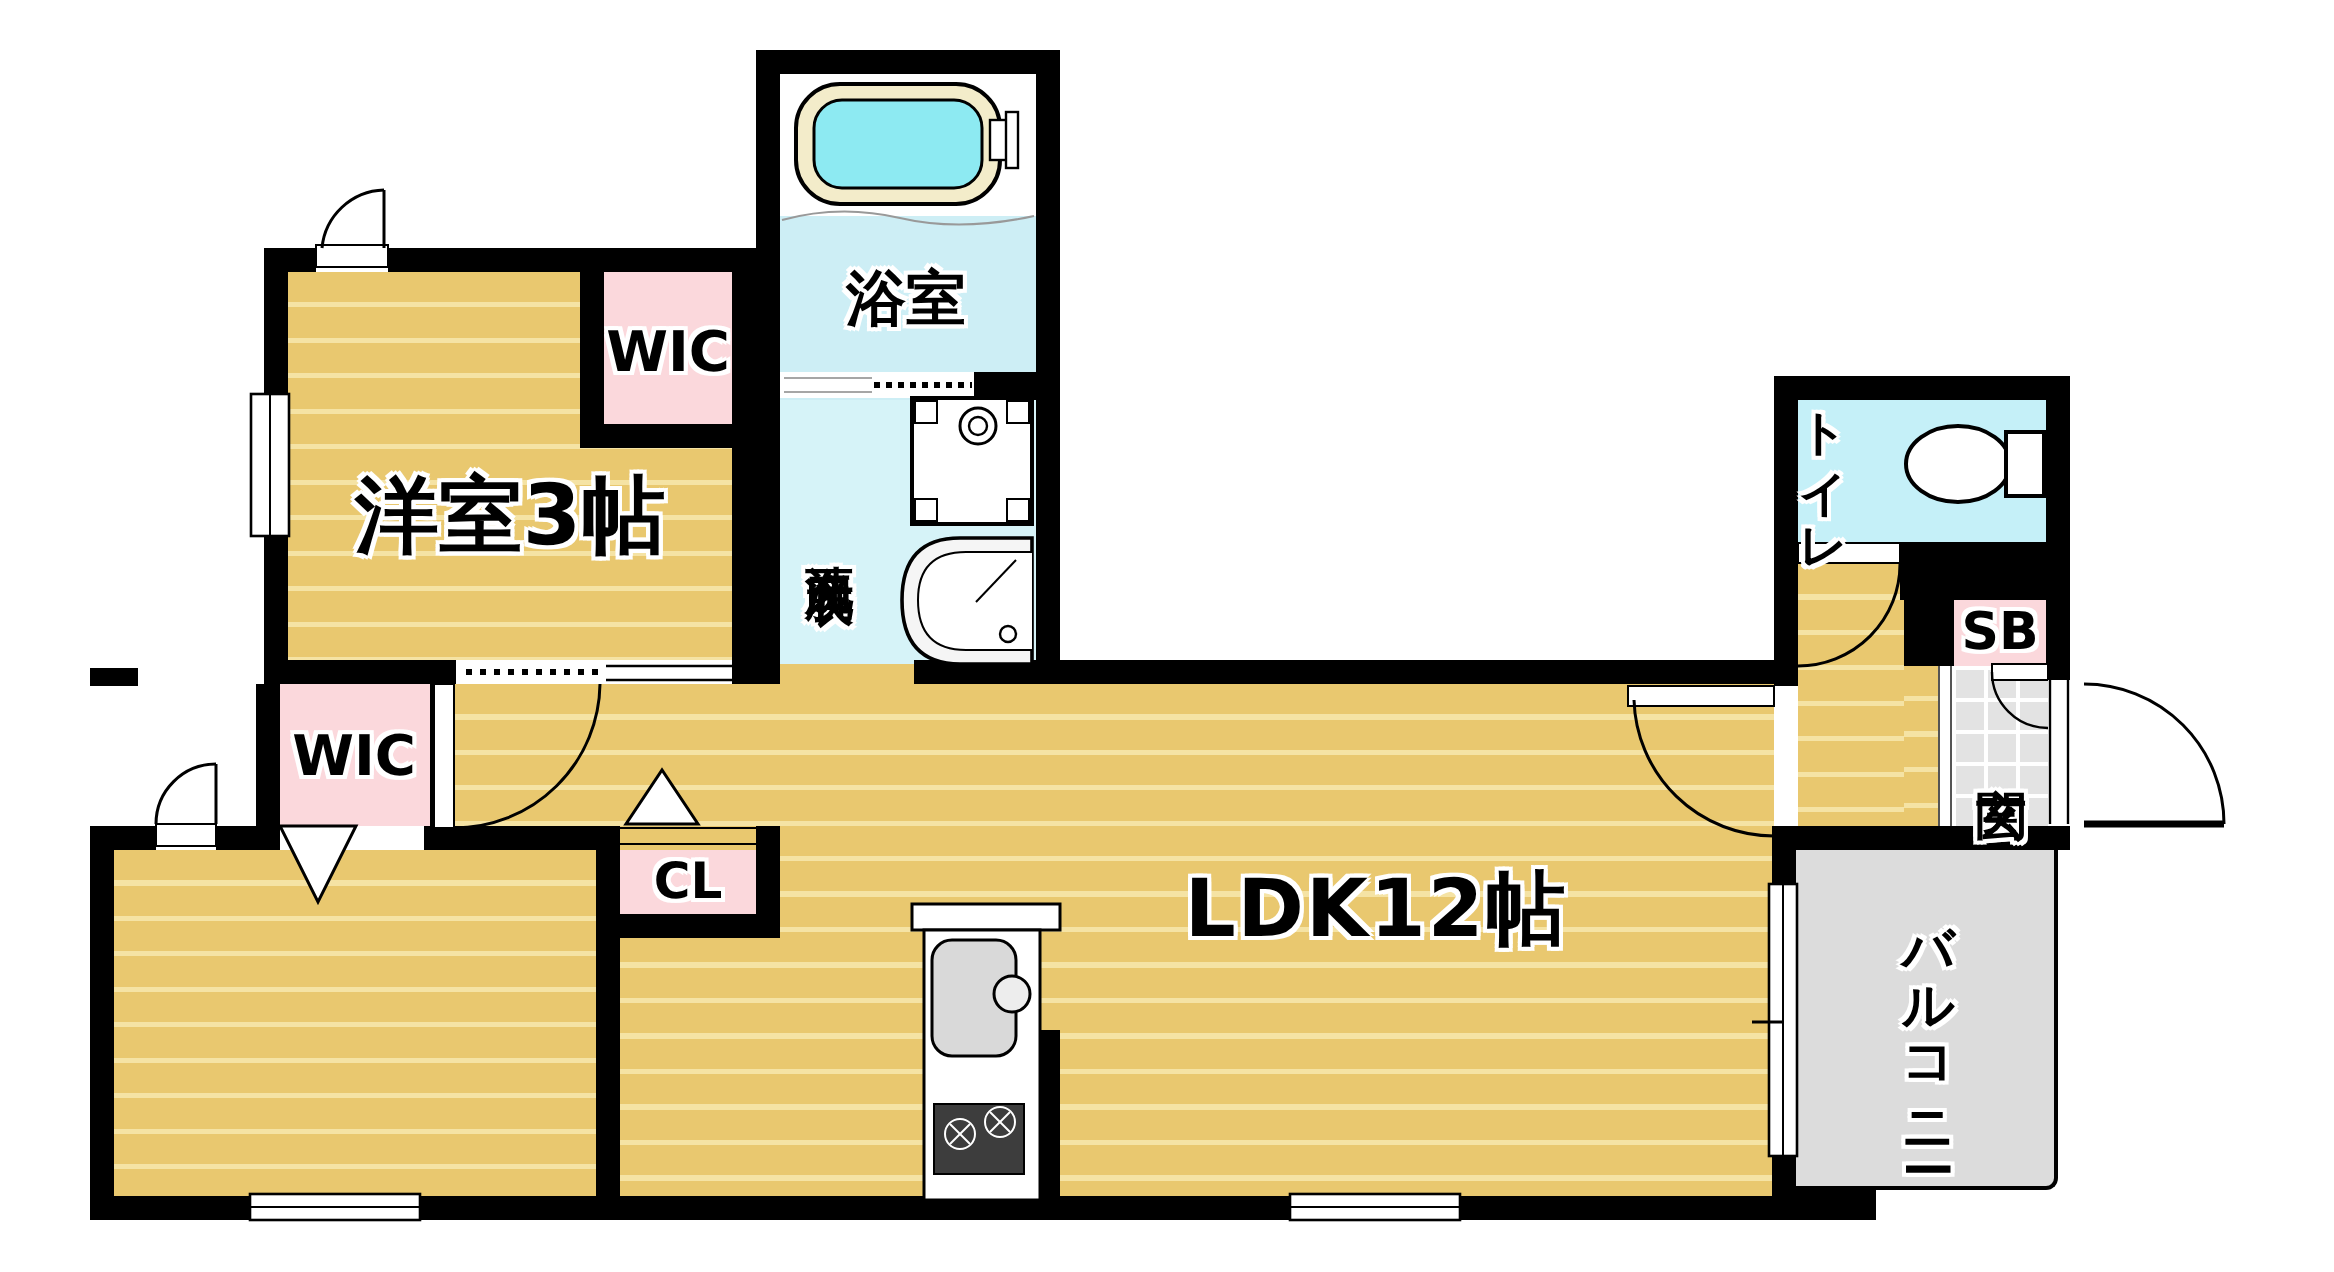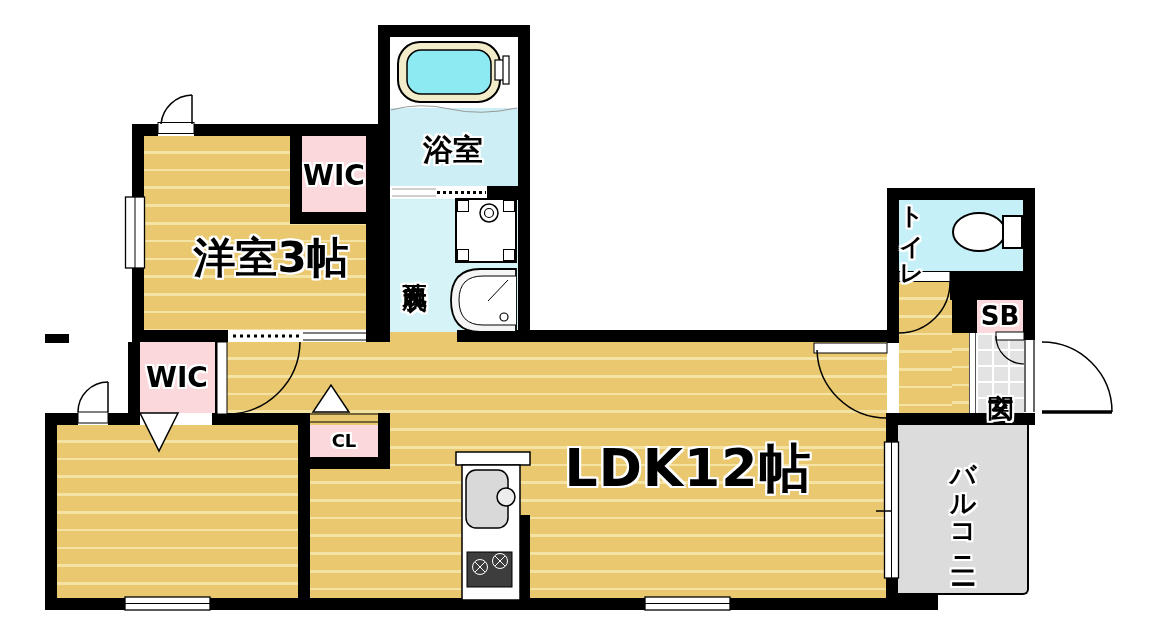--- a/index.html
+++ b/index.html
@@ -211,24 +211,24 @@
         <circle cx="480" cy="567" r="7.5" fill="none" stroke="#fff" stroke-width="1"></circle>
         <line x1="475" y1="562" x2="485" y2="572" stroke="#fff" stroke-width="1"></line>
         <line x1="485" y1="562" x2="475" y2="572" stroke="#fff" stroke-width="1"></line>
         <circle cx="500" cy="561" r="7.5" fill="none" stroke="#fff" stroke-width="1"></circle>
         <line x1="495" y1="556" x2="505" y2="566" stroke="#fff" stroke-width="1"></line>
         <line x1="505" y1="556" x2="495" y2="566" stroke="#fff" stroke-width="1"></line>
       </g>
     </g>
   </svg>
 
-  <div class="lbl" style="left:271px;top:258px;font-size:42px;">洋室3帖</div>
+  <div class="lbl" style="left:255px;top:258px;font-size:42px;">洋室3帖</div>
   <div class="lbl" style="left:334px;top:176px;font-size:28px;">WIC</div>
   <div class="lbl" style="left:453px;top:150px;font-size:30px;">浴室</div>
   <div class="lbl vtext" style="left:414px;top:267px;font-size:24px;">洗面脱衣</div>
   <div class="lbl vtext" style="left:911px;top:233px;font-size:24px;">トイレ</div>
   <div class="lbl" style="left:1000px;top:317px;font-size:26px;">SB</div>
   <div class="lbl vtext" style="left:1000px;top:376px;font-size:25px;">玄関</div>
   <div class="lbl vtext" style="left:963px;top:509px;font-size:26px;">バルコニー</div>
   <div class="lbl" style="left:177px;top:378px;font-size:28px;">WIC</div>
-  <div class="lbl" style="left:344px;top:441px;font-size:18px;">CL</div>
-  <div class="lbl" style="left:688px;top:468px;font-size:52px;letter-spacing:1px;">LDK12帖</div>
+  <div class="lbl" style="left:344px;top:441px;font-size:25px;">CL</div>
+  <div class="lbl" style="left:688px;top:455px;font-size:40px;letter-spacing:1px;">LDK12帖</div>
 </div>
 
 </body></html>

